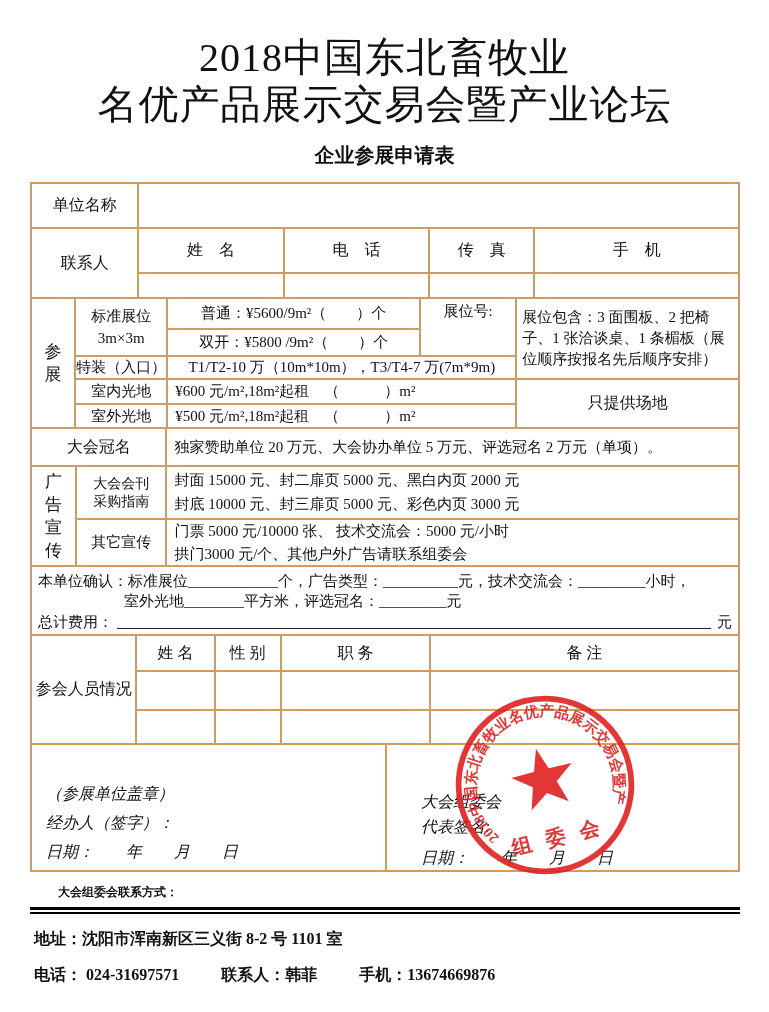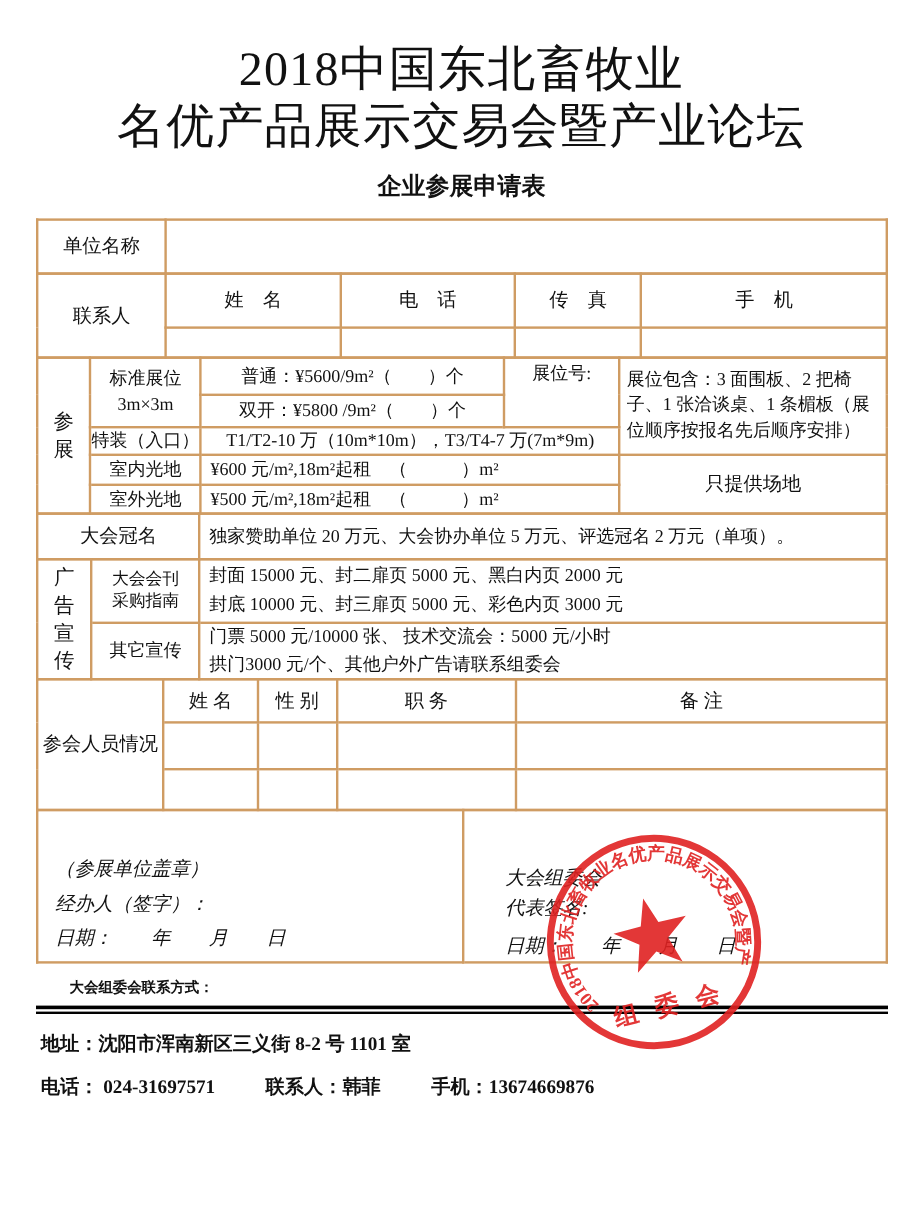--- a/index.html
+++ b/index.html
@@ -185,20 +185,38 @@
     <tr style="height:45px">
       <td class="content15">其它宣传</td>
       <td class="left content15" style="line-height:1.5">
         <div>门票 5000 元/10000 张、 技术交流会：5000 元/小时</div>
         <div>拱门3000 元/个、其他户外广告请联系组委会</div>
       </td>
     </tr>
   </tbody>
     </table>
 
+  <table class="sec">
+    <colgroup>
+        <col style="width:706px">
+      </colgroup>
+    <tbody>
+        <tr style="height:62px">
+      <td class="confirm-cell">
+        <div>本单位确认：标准展位____________个，广告类型：__________元，技术交流会：_________小时，</div>
+        <div class="confirm-l2">室外光地________平方米，评选冠名：_________元</div>
+        <div class="total-row">
+          <span>总计费用：</span>
+          <span class="total-fill"></span>
+          <span>元</span>
+        </div>
+      </td>
+    </tr>
+  </tbody>
+    </table>
 
   <table class="sec">
     <colgroup>
         <col style="width:105px">
         <col style="width:78px">
         <col style="width:66px">
         <col style="width:149px">
         <col style="width:308px">
       </colgroup>
     <tbody>

